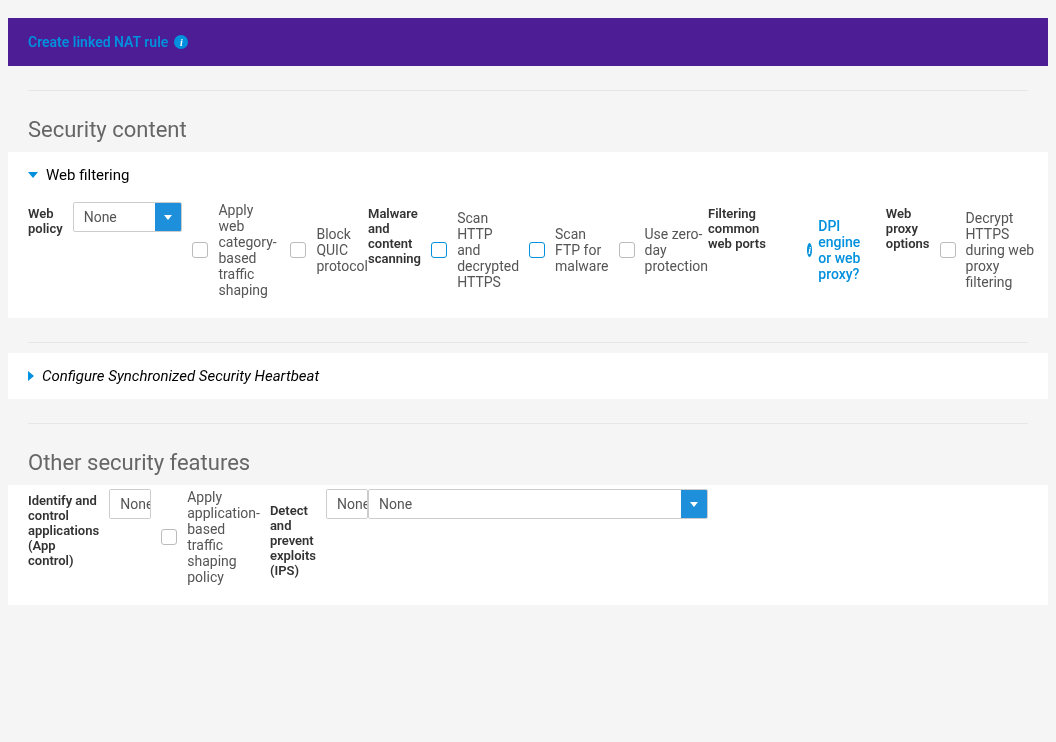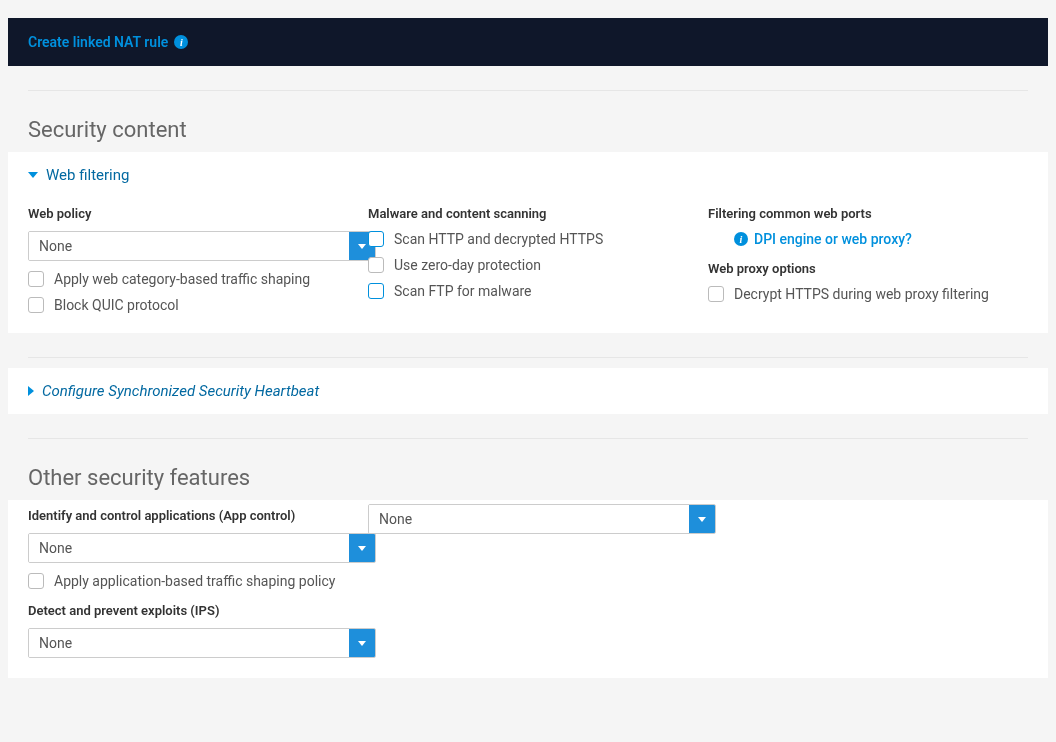--- a/index.html
+++ b/index.html
@@ -6,21 +6,21 @@
   body {
     font-family: -apple-system, BlinkMacSystemFont, "Segoe UI", Roboto, Arial, sans-serif;
     background: #f5f5f5;
     color: #333;
     font-size: 14px;
     width: 1056px;
   }
   .page { padding: 0; }
   .link-row {
     padding: 16px 20px;
-    background: #0f172a;
+    background: #4c1d95;
     margin: 18px 8px 0 8px;
   }
   .link-blue {
     color: #0090dd;
     font-weight: 600;
     font-size: 14px;
     display: inline-flex;
     align-items: center;
     gap: 6px;
     cursor: pointer;
@@ -71,32 +71,32 @@
     border-left: 5px solid transparent;
     border-right: 5px solid transparent;
     border-top: 6px solid #0090dd;
   }
   .chevron-right {
     border-top: 5px solid transparent;
     border-bottom: 5px solid transparent;
     border-left: 6px solid #0090dd;
   }
   .collapse-title {
-    color: #0369a1;
+    color: #000000;
     font-size: 15px;
   }
   .body-grid {
     display: grid;
     grid-template-columns: 340px 340px 340px;
     gap: 0 0;
     background: #fff;
     margin: 0 8px;
     padding: 4px 20px 20px 20px;
   }
-  .col { display: flex; flex-direction: column; gap: 10px; }
+  .col { display: flex; flex-direction: row; gap: 10px; }
   .field-label {
     font-size: 13px;
     font-weight: 600;
     color: #333;
     margin-top: 4px;
   }
   .select {
     display: flex;
     align-items: stretch;
     width: 348px;
@@ -195,26 +195,26 @@
       </label>
     </div>
 
     <div class="col">
       <div class="field-label">Malware and content scanning</div>
       <label class="check-row">
         <span class="checkbox blue"></span>
         <span>Scan HTTP and decrypted HTTPS</span>
       </label>
       <label class="check-row">
-        <span class="checkbox"></span>
-        <span>Use zero-day protection</span>
-      </label>
-      <label class="check-row">
         <span class="checkbox blue"></span>
         <span>Scan FTP for malware</span>
+      </label>
+      <label class="check-row">
+        <span class="checkbox"></span>
+        <span>Use zero-day protection</span>
       </label>
     </div>
 
     <div class="col">
       <div class="field-label">Filtering common web ports</div>
       <span class="help-link">
         <span class="info-icon">i</span>
         <span>DPI engine or web proxy?</span>
       </span>
       <div class="field-label">Web proxy options</div>
@@ -244,21 +244,21 @@
       <div class="select">
         <div class="select-text">None</div>
         <div class="select-btn">
             <span class="caret"></span>
           </div>
       </div>
       <label class="check-row">
         <span class="checkbox"></span>
         <span>Apply application-based traffic shaping policy</span>
       </label>
-      <div class="field-label" style="margin-top:4px">Detect and prevent exploits (IPS)</div>
+      <div class="field-label" style="margin-top:14px">Detect and prevent exploits (IPS)</div>
       <div class="select">
         <div class="select-text">None</div>
         <div class="select-btn">
             <span class="caret"></span>
           </div>
       </div>
     </div>
 
     <div class="col">
       <div class="select">

